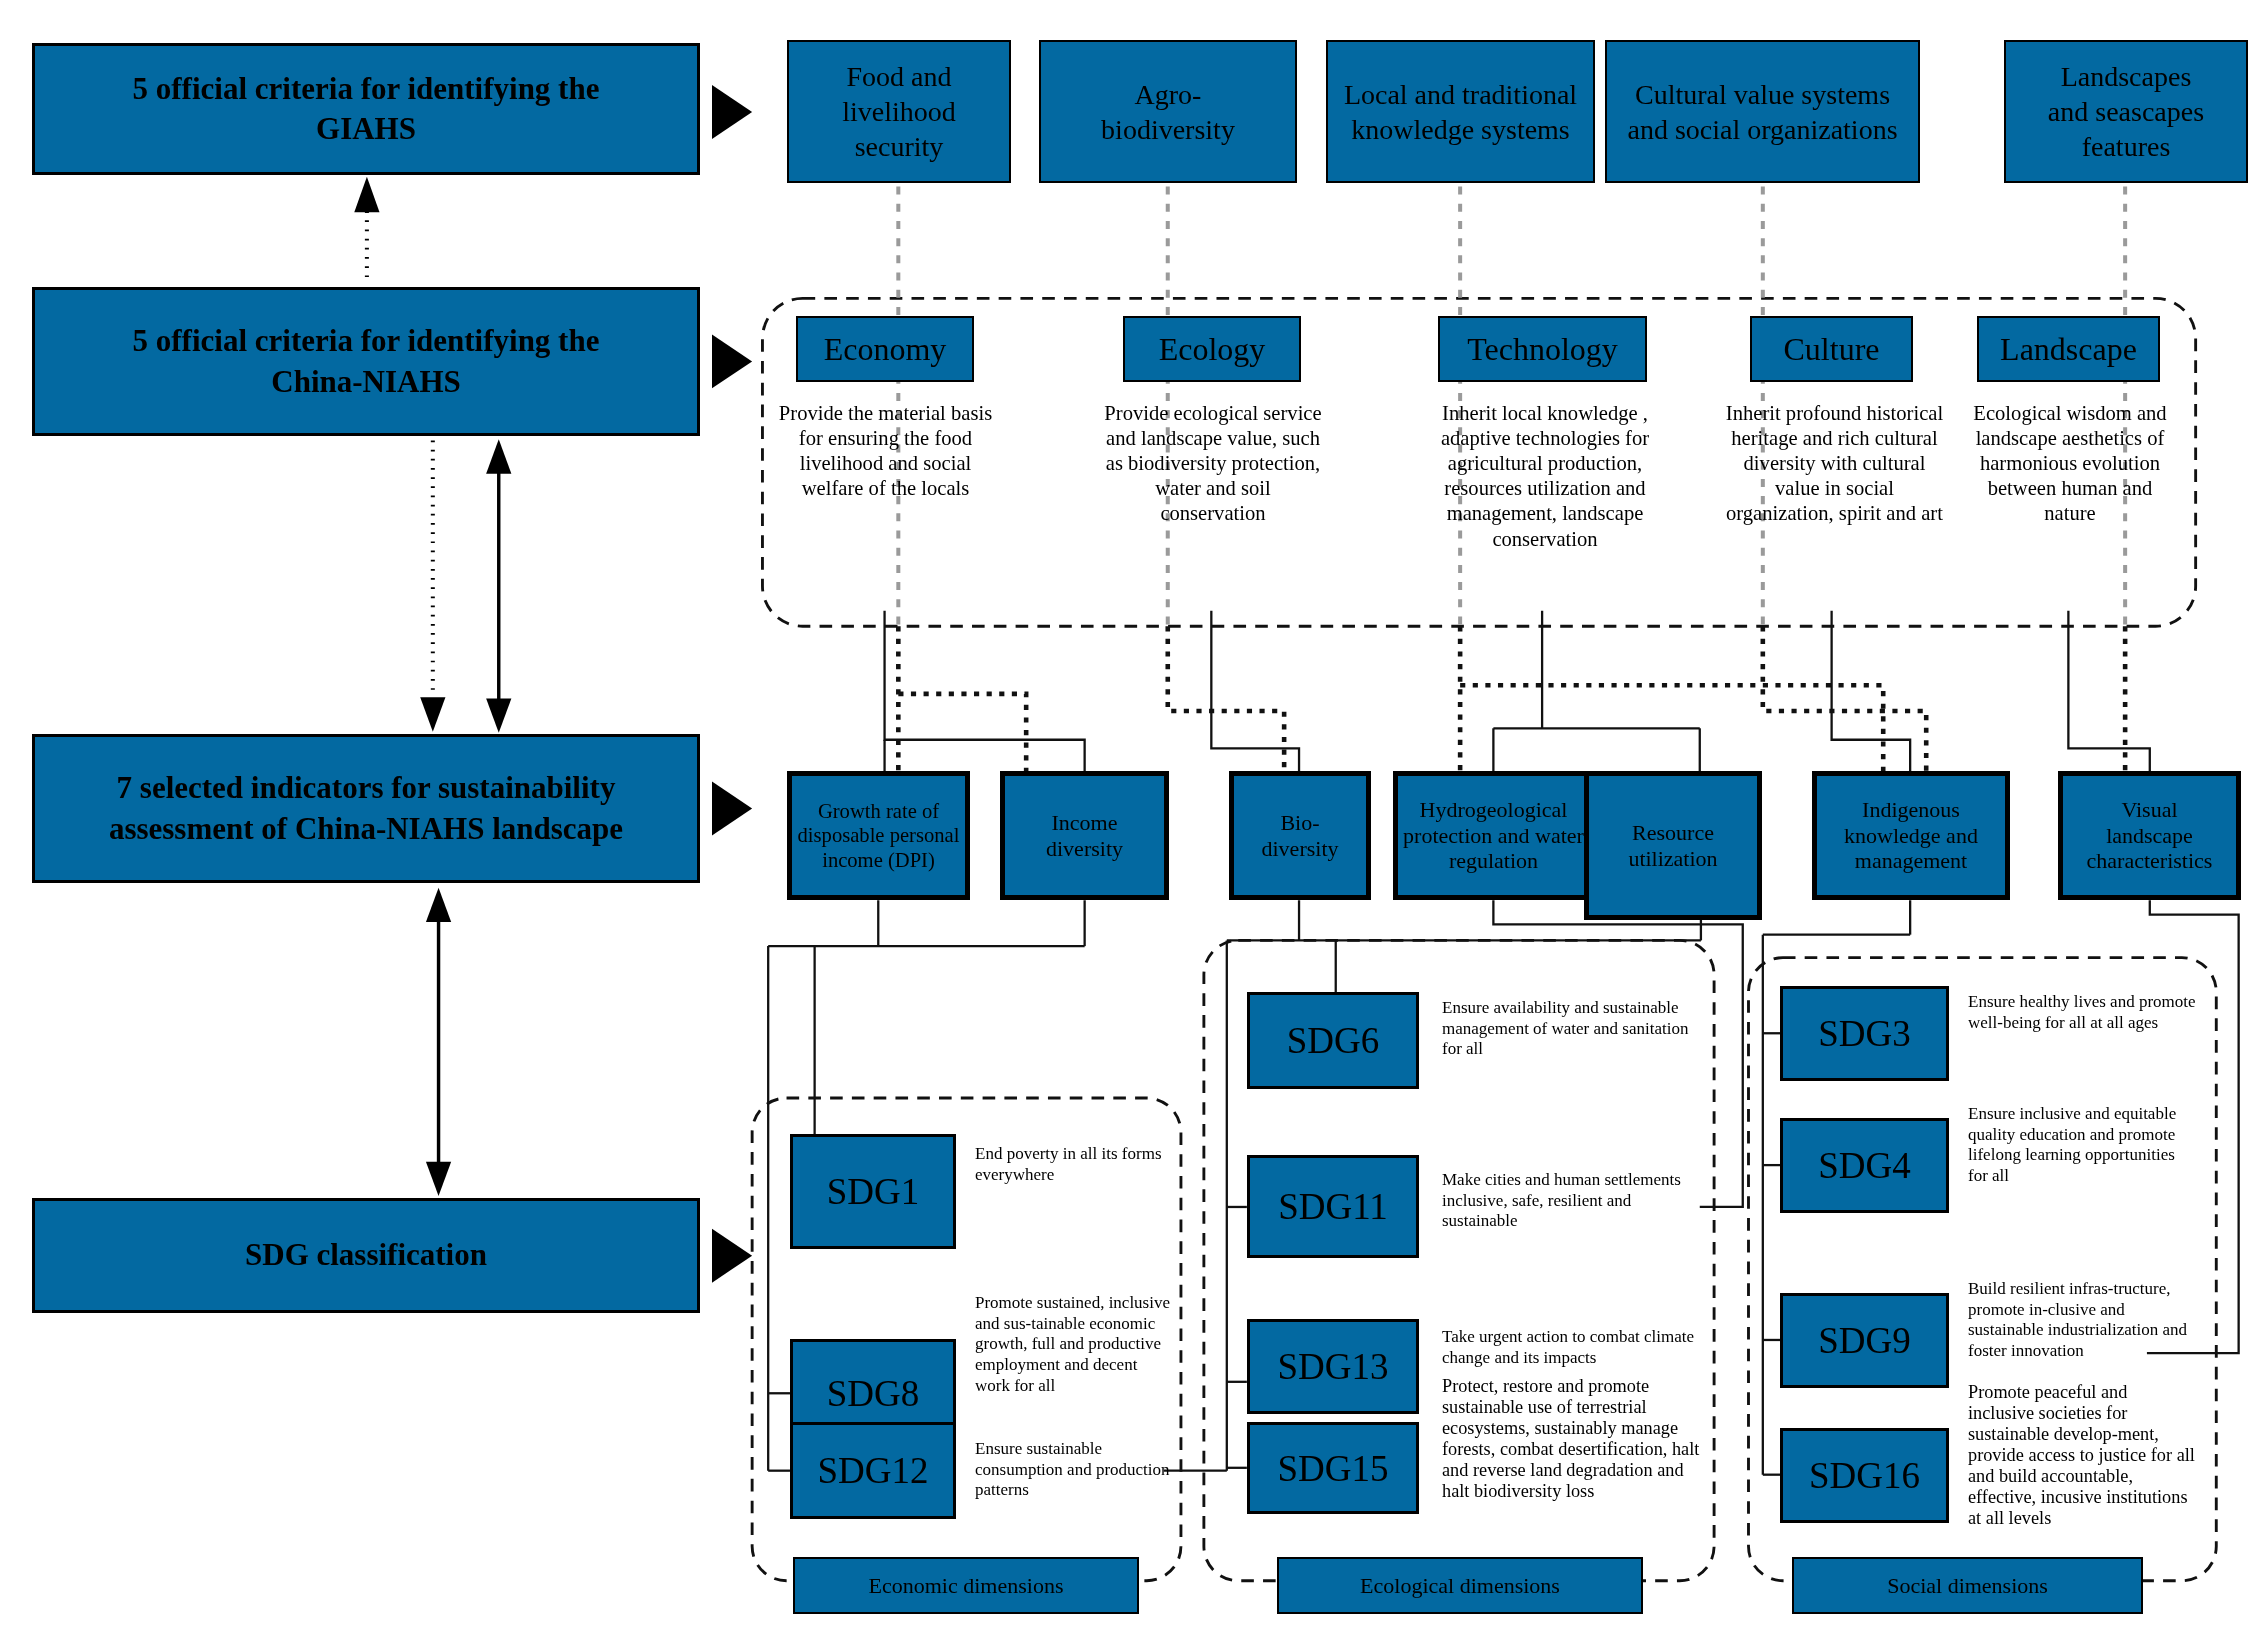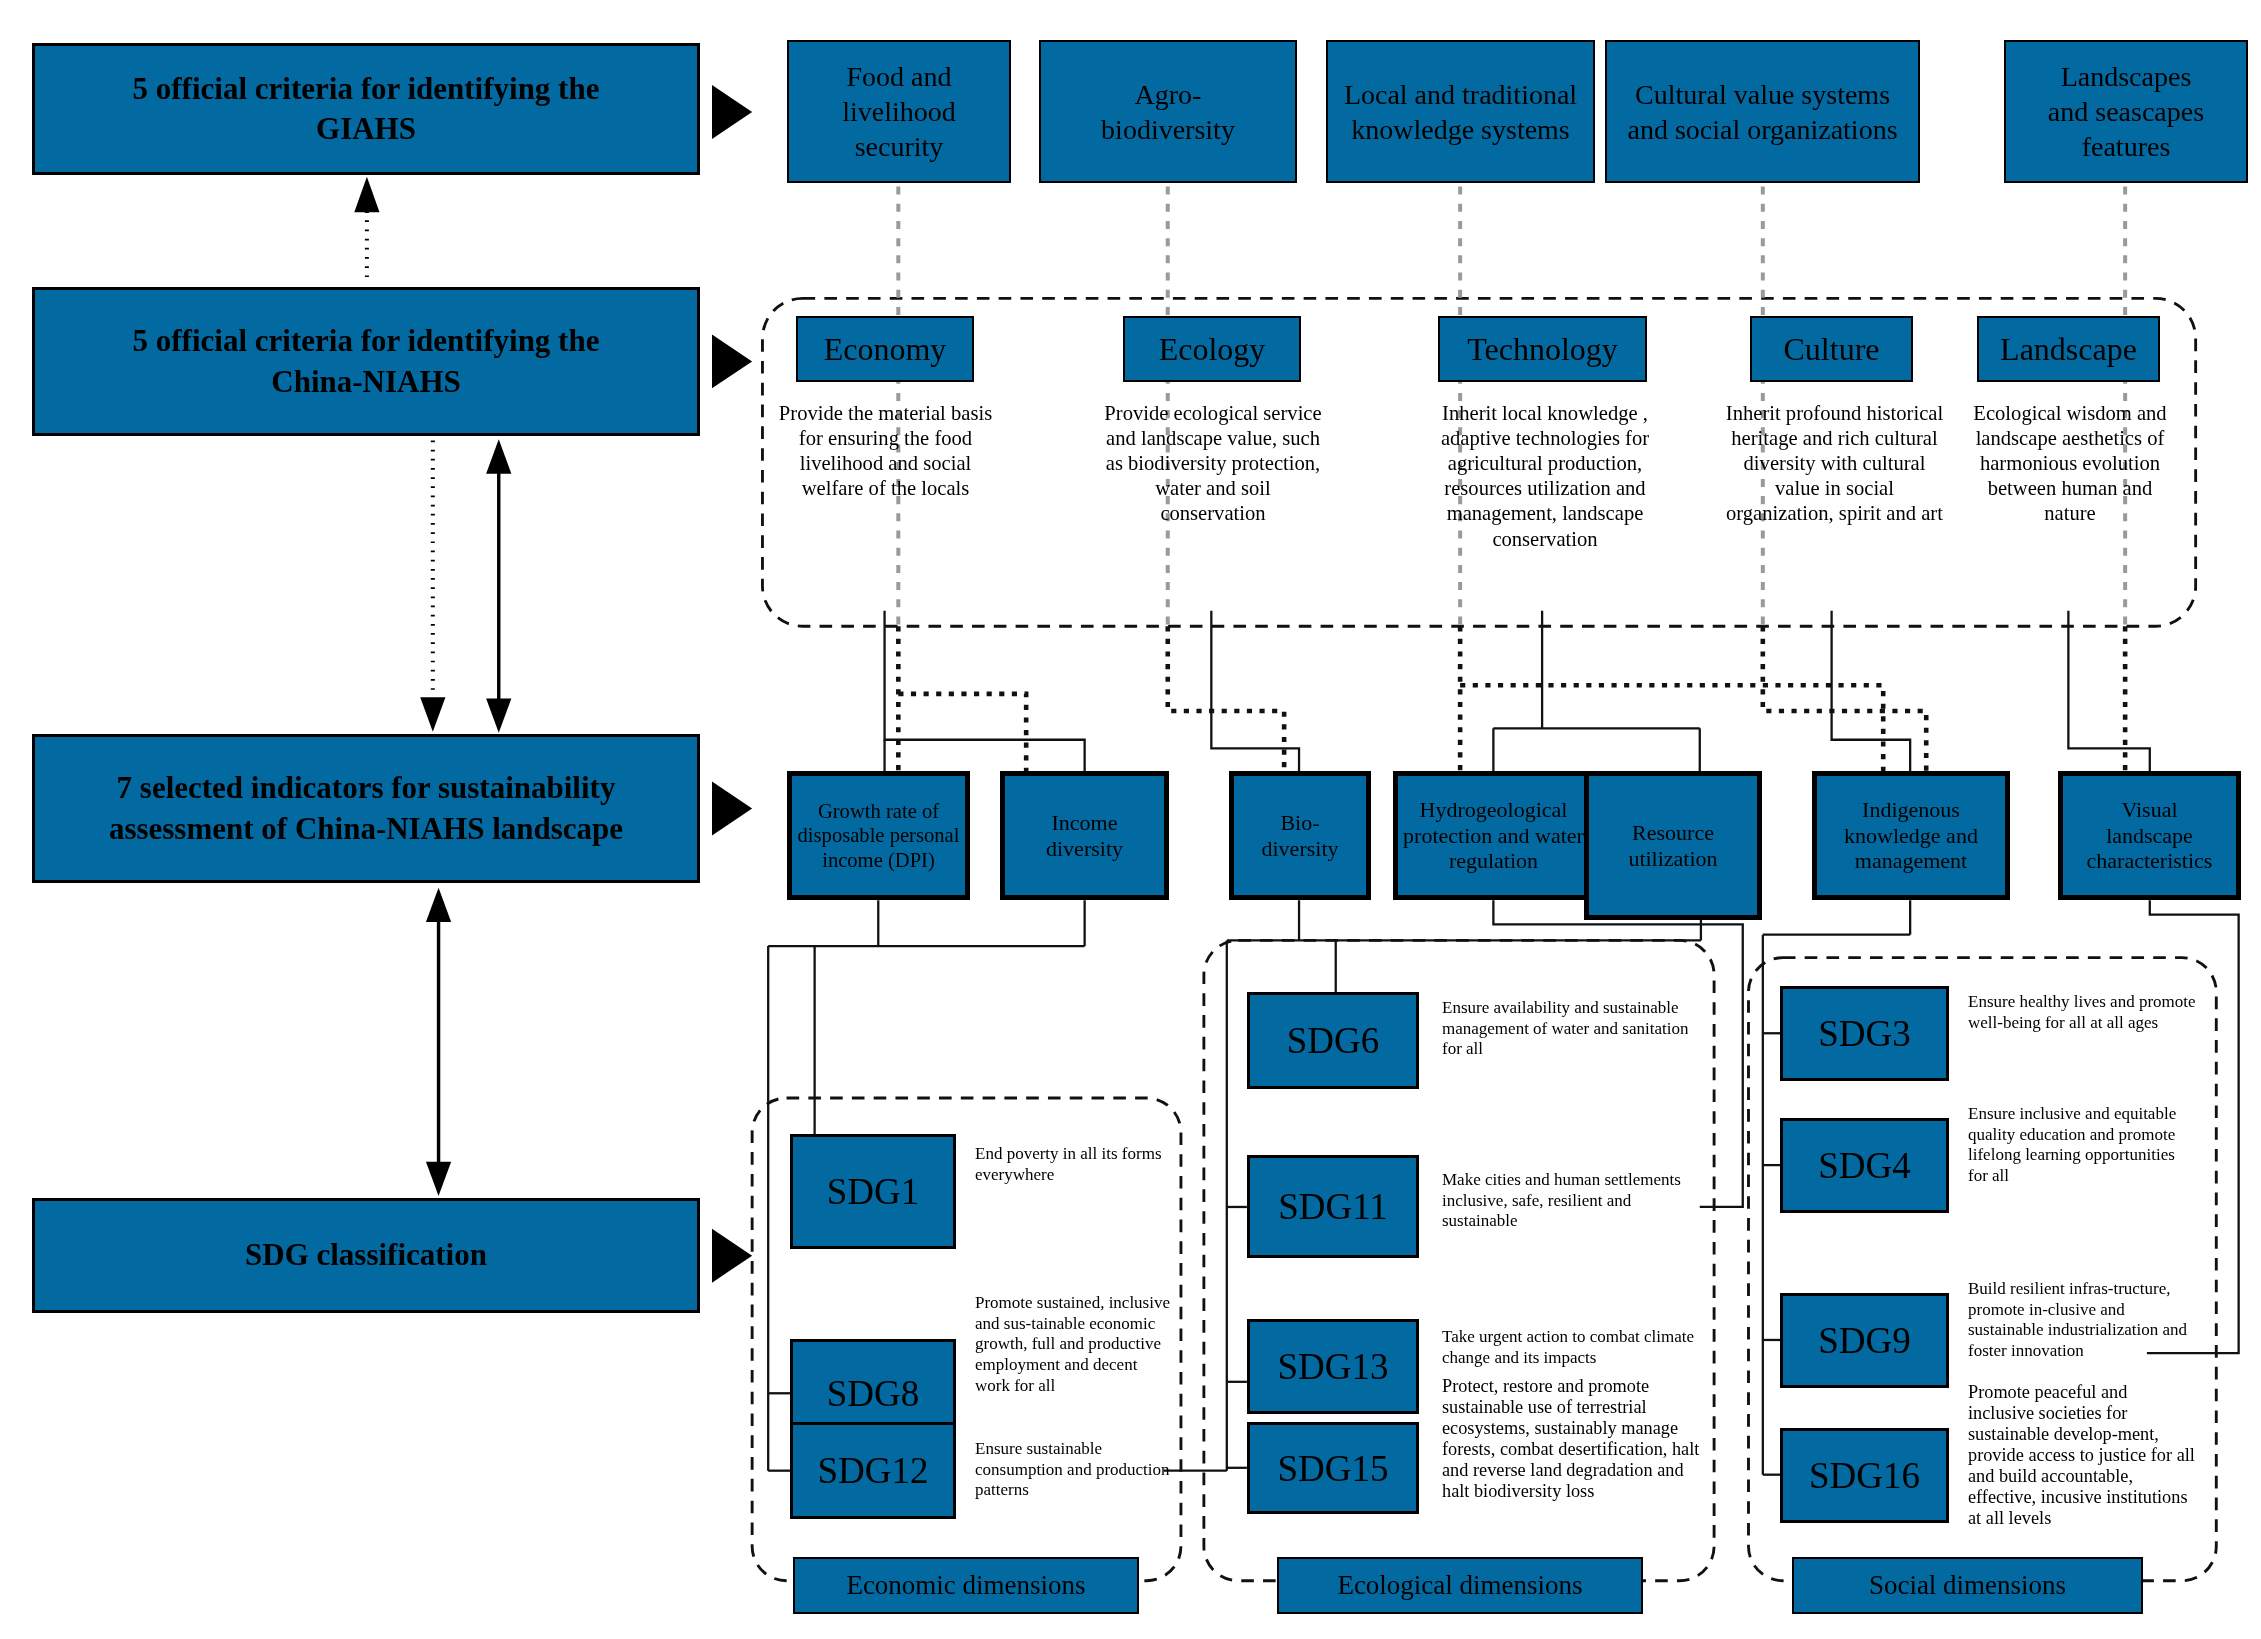--- a/index.html
+++ b/index.html
@@ -9,21 +9,21 @@
   }
   .box{
     position:absolute;box-sizing:border-box;background:#0369a1;border:2.9px solid #000;
     display:flex;align-items:center;justify-content:center;text-align:center;
   }
   .leftbox{border-width:3.4px;font-weight:bold;font-size:31px;line-height:1.3;}
   .gbox{border-width:2.9px;font-size:28px;line-height:1.25;}
   .ntitle{border-width:2.9px;font-size:32px;}
   .ibox{border-width:5.2px;font-size:22px;line-height:1.18;}
   .sdgbox{border-width:3.4px;font-size:37px;}
-  .dimbox{border-width:2.9px;font-size:27px;}
+  .dimbox{border-width:2.9px;font-size:22px;}
   .desc{position:absolute;box-sizing:border-box;font-size:20.6px;line-height:1.22;text-align:center;}
   .sdgdesc{position:absolute;box-sizing:border-box;font-size:17px;line-height:1.22;text-align:left;}
   svg.lines{position:absolute;left:0;top:0;pointer-events:none;}
 </style>
 </head>
 <body>
 
 <div class="canvas">
 
   <svg class="lines" width="2261" height="1640" viewBox="0 0 3944 2860">

